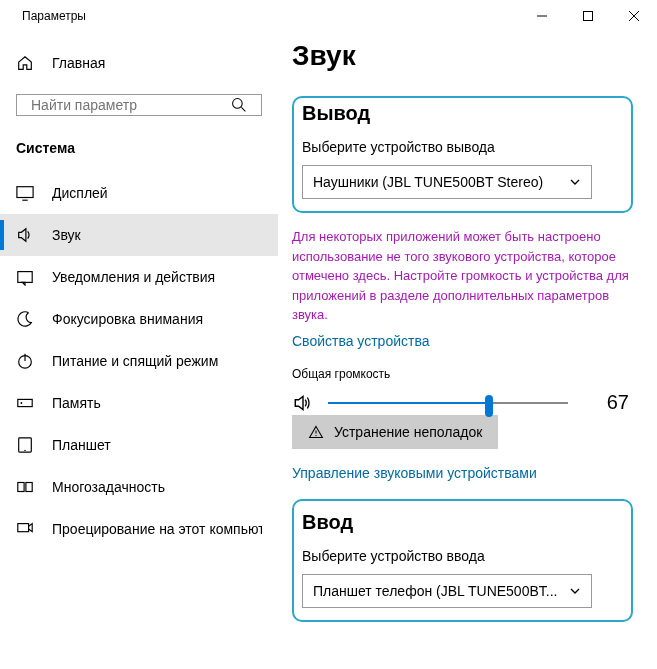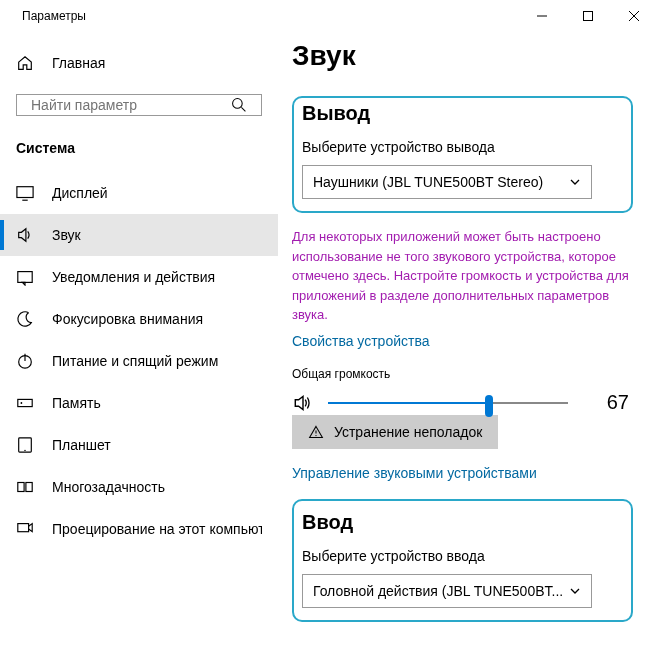--- a/index.html
+++ b/index.html
@@ -189,20 +189,20 @@
         </svg>
       <span>Устранение неполадок</span>
     </button>
 
     <a class="link">Управление звуковыми устройствами</a>
 
     <div class="highlight-box tight">
       <div class="h2">Ввод</div>
       <div class="sublabel">Выберите устройство ввода</div>
       <div class="select">
-        <span>Головной действия (JBL TUNE500BT...</span>
+        <span>Планшет телефон (JBL TUNE500BT...</span>
         <svg width="12" height="12" viewBox="0 0 12 12">
             <path d="M2 4 L6 8 L10 4" fill="none" stroke="#000" stroke-width="1.3"></path>
           </svg>
       </div>
     </div>
   </div>
 </div>
 
 </body></html>

